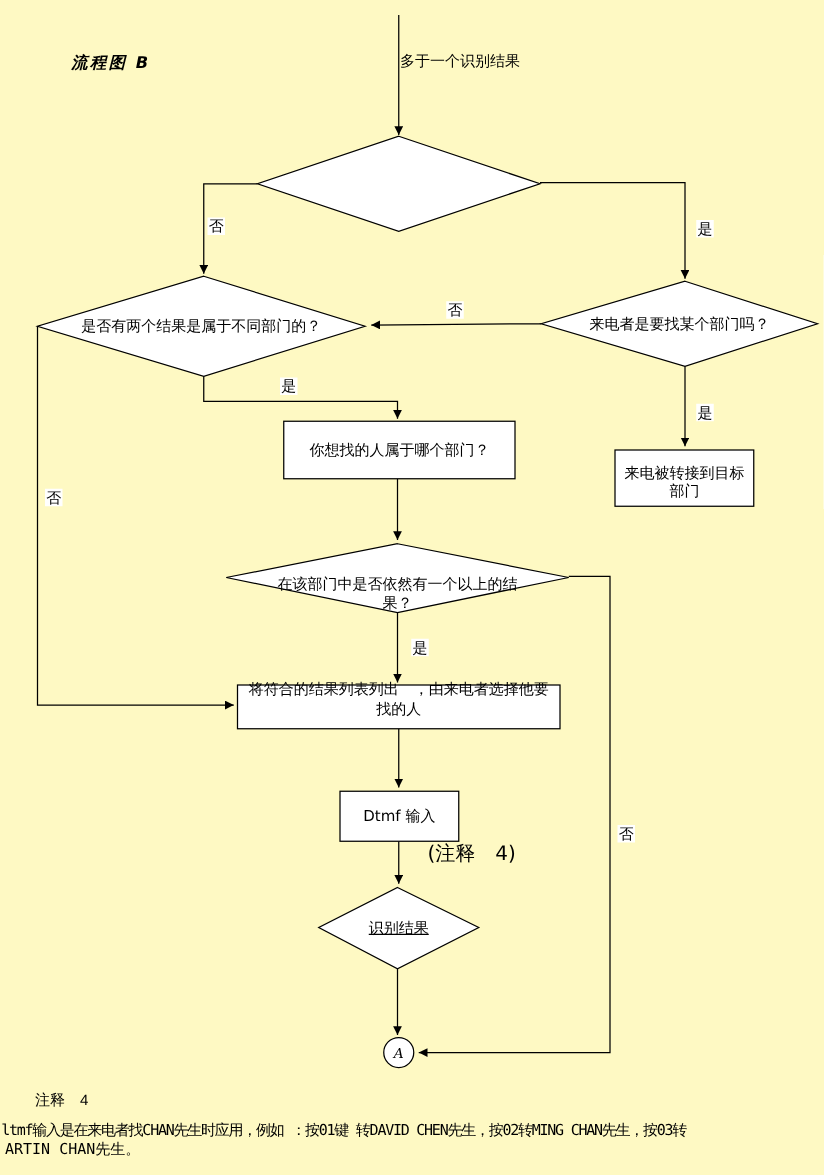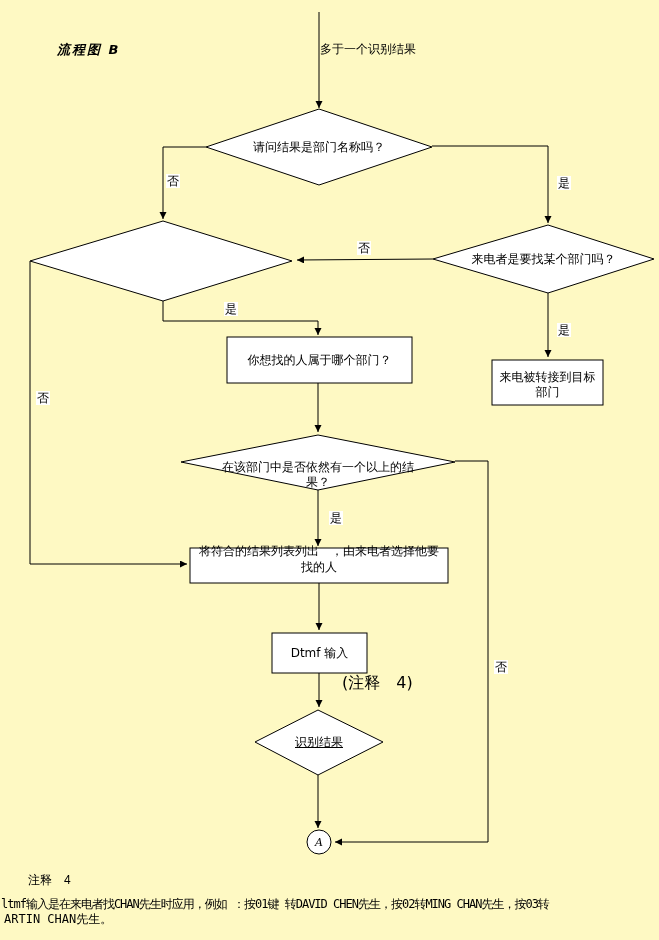--- a/index.html
+++ b/index.html
@@ -59,34 +59,34 @@
       <rect x="492" y="360" width="111" height="45"></rect>
       <rect x="190" y="548" width="258" height="35"></rect>
       <rect x="272" y="633" width="95" height="40"></rect>
       <circle cx="319" cy="842" r="12"></circle>
     </g>
   </svg>
 
   <div class="title">流程图 B</div>
   <div class="start-lbl">多于一个识别结果</div>
 
-  <div class="txt" style="left:206px;top:109px;width:226px;height:76px;">
-    <span class="inner">请问结果是部门名称吗？</span>
+
+  <div class="txt" style="left:30px;top:221px;width:262px;height:80px;">
+    <span class="inner">是否有两个结果是属于不同部门的？</span>
   </div>
-
 
   <div class="txt" style="left:433px;top:225px;width:221px;height:68px;">
     <span class="inner">来电者是要找某个部门吗？</span>
   </div>
 
   <div class="txt" style="left:227px;top:337px;width:185px;height:46px;">
     <span class="inner">你想找的人属于哪个部门？</span>
   </div>
 
-  <div class="txt" style="left:492px;top:360px;width:111px;height:51px;font-family:Liberation Mono, monospace;">
+  <div class="txt" style="left:492px;top:360px;width:111px;height:51px;">
     <span class="inner" style="width:100px;">来电被转接到目标部门</span>
   </div>
 
   <div class="txt" style="left:181px;top:435px;width:274px;height:55px;align-items:flex-end;">
     <span class="inner" style="width:200px;">在该部门中是否依然有一个以上的结果？</span>
   </div>
 
   <div class="txt" style="left:190px;top:548px;width:258px;height:21px;">
     <span class="inner" style="width:250px;line-height:16px;">将符合的结果列表列出　，由来电者选择他要找的人</span>
   </div>

